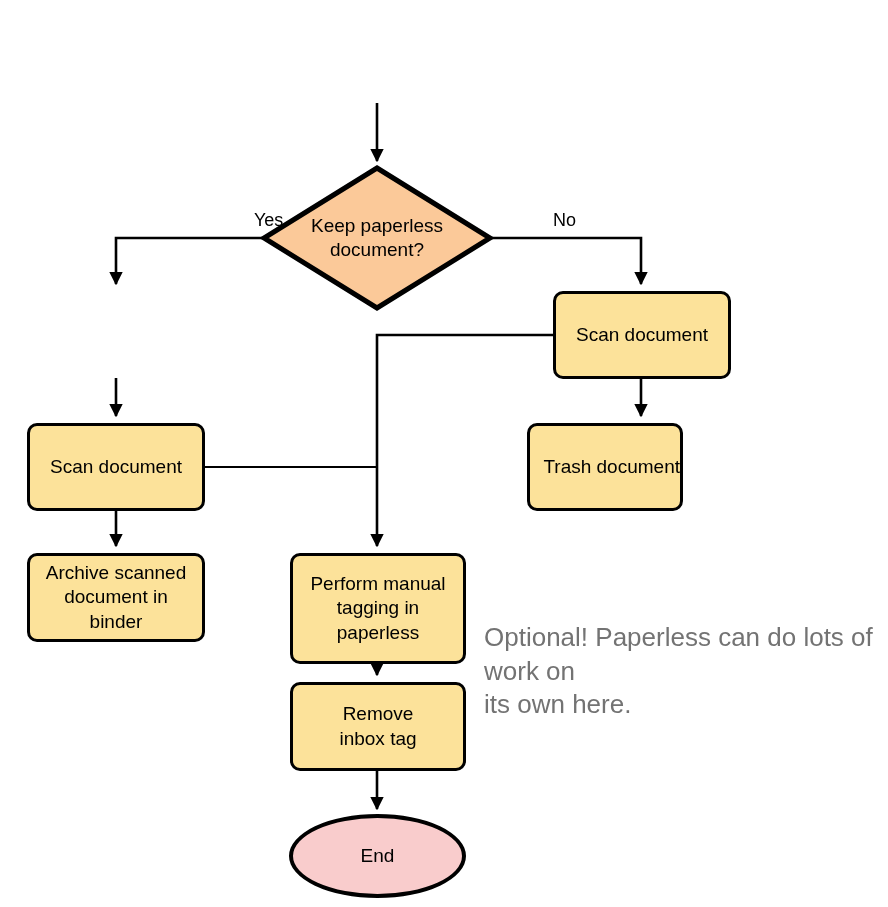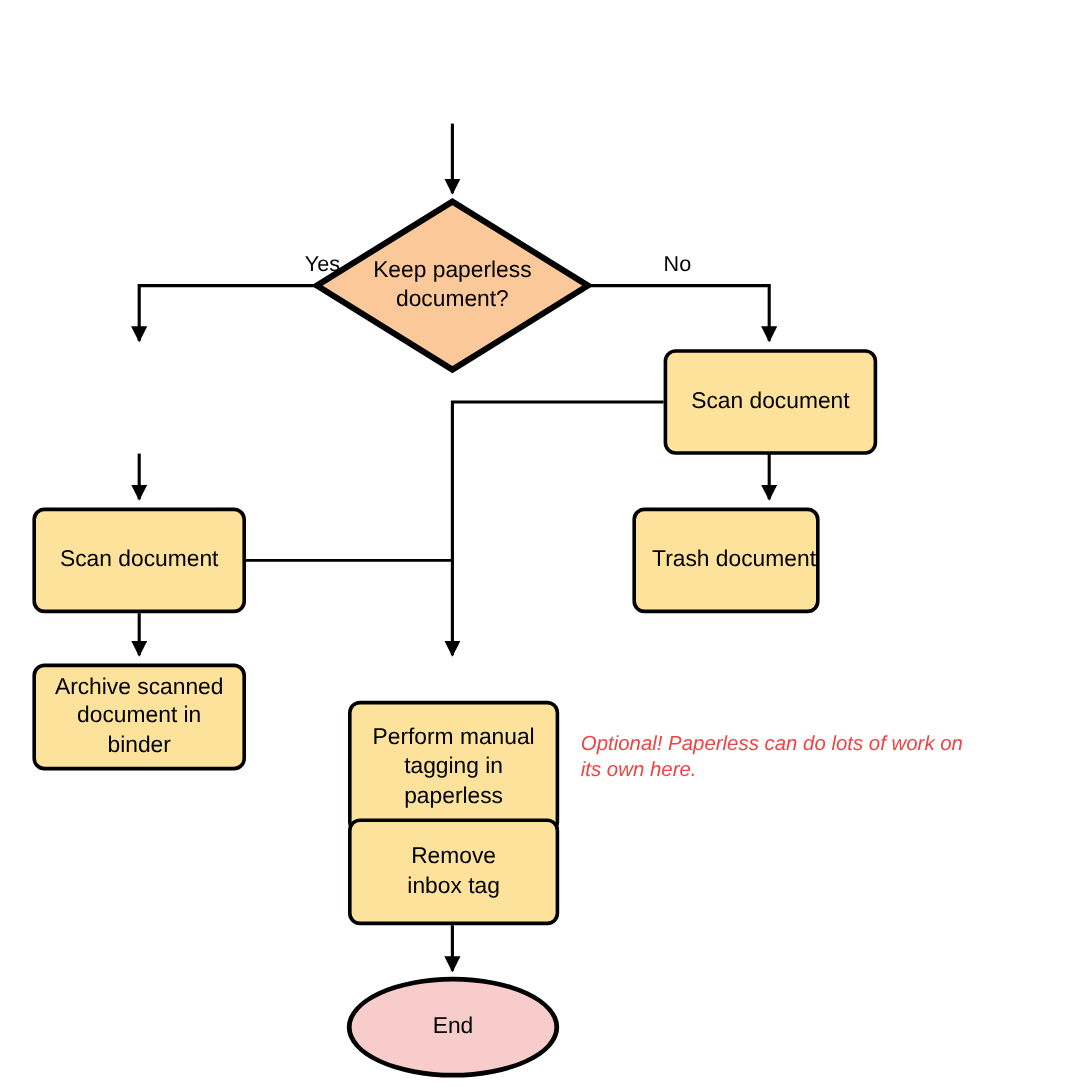--- a/index.html
+++ b/index.html
@@ -57,23 +57,22 @@
   .edge-label {
     position: absolute;
     color: #000000;
     font-size: 18px;
     z-index: 4;
     background: transparent;
     margin-left: 44px;
   }
   .annotation {
     position: absolute;
-    color: #ef4444;
-    font-size: 17px;
-    font-style: italic;
+    color: #737373;
+    font-size: 26px;
     line-height: 1.3;
     white-space: pre-line;
     z-index: 3;
   }
 </style>
 </head>
 <body>
 
 <div id="flowchart-canvas">
 
@@ -133,21 +132,21 @@
   </div>
 
   <div class="node node-process" style="left:553px; top:291px; width:178px; height:88px;">
     <span>Scan document</span>
   </div>
 
   <div class="node node-process" style="left:527px; top:423px; width:156px; height:88px;justify-content:flex-end;">
     <span>Trash document</span>
   </div>
 
-  <div class="node node-process" style="left:290px; top:584px; width:176px; height:111px;">
+  <div class="node node-process" style="left:290px; top:553px; width:176px; height:111px;">
     <span>Perform manual
 tagging in
 paperless</span>
   </div>
 
   <div class="node node-process" style="left:290px; top:682px; width:176px; height:89px;">
     <span>Remove
 inbox tag</span>
   </div>
 

